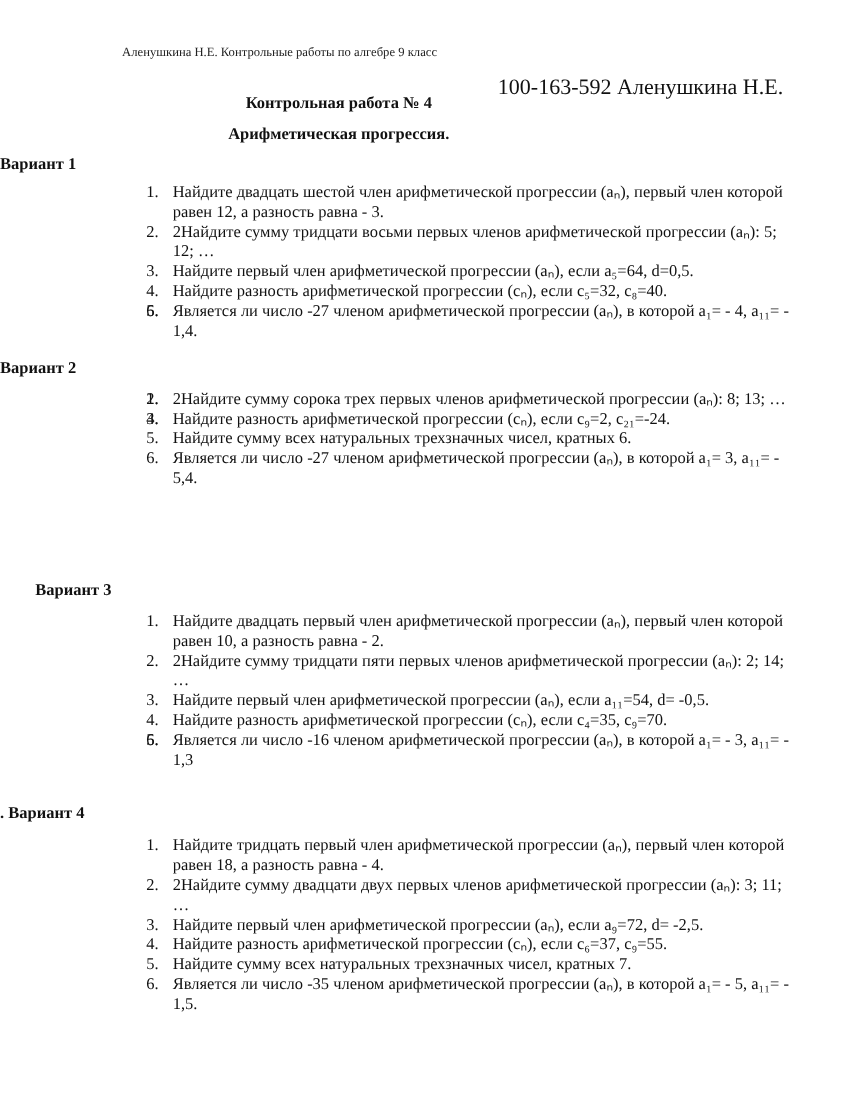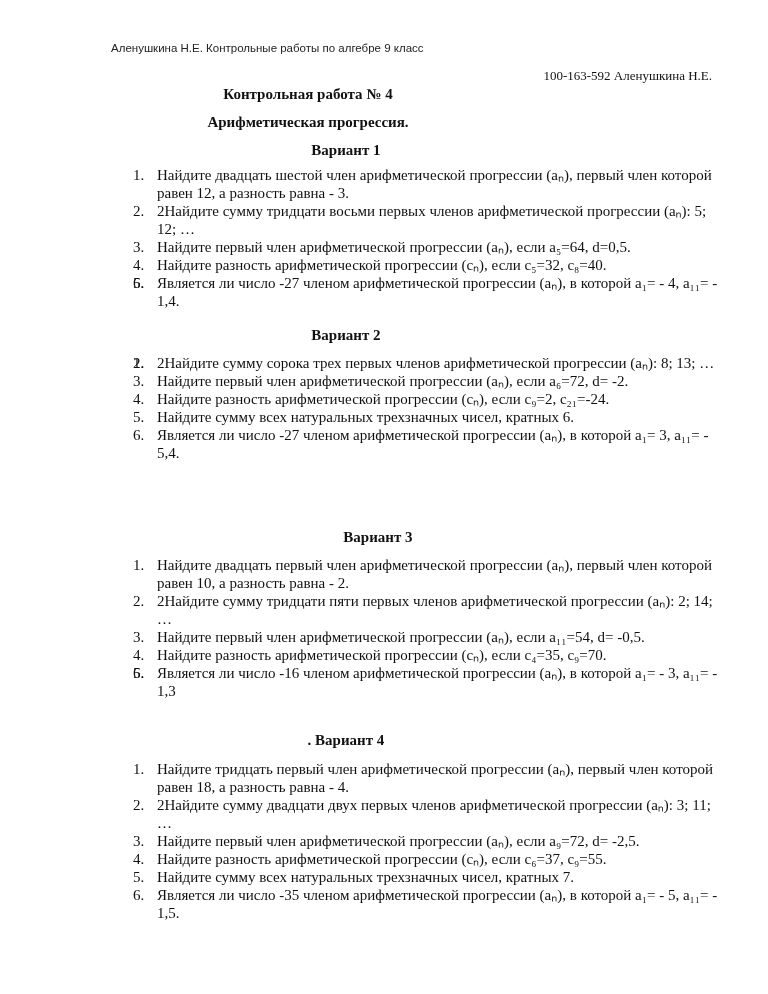--- a/index.html
+++ b/index.html
@@ -1,21 +1,21 @@
 <!DOCTYPE html>
 <html><head>
 <meta charset="utf-8">
 <style>
   html, body { margin:0; padding:0; background:#fff; }
   body { width:768px; height:994px; position:relative; overflow:hidden; color:#111; }
-  .running-header { position:absolute; left:111px; top:42px; font-family:Liberation Sans, sans-serif; font-size:11.5px; color:#222; }
+  .running-header { position:absolute; left:111px; top:42px; font-family:Liberation Serif, serif; font-size:11.5px; color:#222; }
   .serif { font-family:"Liberation Serif", serif; }
-  .author-line { position:absolute; right:56px; top:68px; font-size:13px; }
+  .author-line { position:absolute; right:56px; top:68px; font-size:20px; }
   .title { position:absolute; left:0; width:616px; text-align:center; font-weight:bold; font-size:15px; }
-  .variant-title { position:absolute; left:0; width:692px; text-align:center; font-weight:bold; font-size:15px; }
+  .variant-title { position:absolute; left:0; width:692px; text-align:left; font-weight:bold; font-size:15px; }
   .task-list { position:absolute; left:133px; width:590px; margin:0; padding:0; list-style:none; font-size:15px; line-height:18px; }
   .task { position:relative; padding-left:24px; }
   .num { position:absolute; left:0; top:0; }
 </style>
 </head>
 <body>
 
 <div class="running-header">Аленушкина Н.Е.  Контрольные работы по алгебре 9 класс</div>
 <div class="author-line serif">100-163-592 Аленушкина Н.Е.</div>
 <div class="title serif" style="top:86px;">Контрольная работа № 4</div>
@@ -28,21 +28,21 @@
   <li class="task"><span class="num">3.</span><span>Найдите первый член арифметической прогрессии (aₙ), если a₅=64, d=0,5.</span></li>
   <li class="task"><span class="num">4.</span><span>Найдите разность арифметической прогрессии (cₙ), если c₅=32, c₈=40.</span></li>
   <li class="task"><span class="num">5.</span></li>
   <li class="task"><span class="num">6.</span><span>Является ли число  -27 членом арифметической прогрессии (aₙ), в которой a₁= - 4, a₁₁= - 1,4.</span></li>
 </ol>
 
 <div class="variant-title serif" style="top:327px;">Вариант 2</div>
 <ol class="task-list serif" style="top:354px;">
   <li class="task"><span class="num">1.</span></li>
   <li class="task"><span class="num">2.</span><span>2Найдите сумму сорока трех  первых членов  арифметической прогрессии (aₙ):  8; 13; …</span></li>
-  <li class="task"><span class="num">3.</span><span>Найдите первый член арифметической прогрессии (aₙ), если a₆=72,  d= -2.</span></li>
+  <li class="task"><span class="num">3.</span></li>
   <li class="task"><span class="num">4.</span><span>Найдите разность арифметической прогрессии (cₙ), если c₉=2, c₂₁=-24.</span></li>
   <li class="task"><span class="num">5.</span><span>Найдите сумму всех натуральных  трехзначных чисел, кратных 6.</span></li>
   <li class="task"><span class="num">6.</span><span>Является ли число  -27 членом арифметической прогрессии (aₙ), в которой a₁= 3, a₁₁= - 5,4.</span></li>
 </ol>
 
 <div class="variant-title serif" style="top:529px;padding-left:32px;">Вариант 3</div>
 <ol class="task-list serif" style="top:556px;">
   <li class="task"><span class="num">1.</span><span>Найдите двадцать первый член арифметической прогрессии (aₙ), первый член которой равен 10, а разность равна  - 2.</span></li>
   <li class="task"><span class="num">2.</span><span>2Найдите сумму тридцати пяти  первых членов  арифметической прогрессии (aₙ): 2; 14; …</span></li>
   <li class="task"><span class="num">3.</span><span>Найдите первый член арифметической прогрессии (aₙ), если a₁₁=54,  d= -0,5.</span></li>

